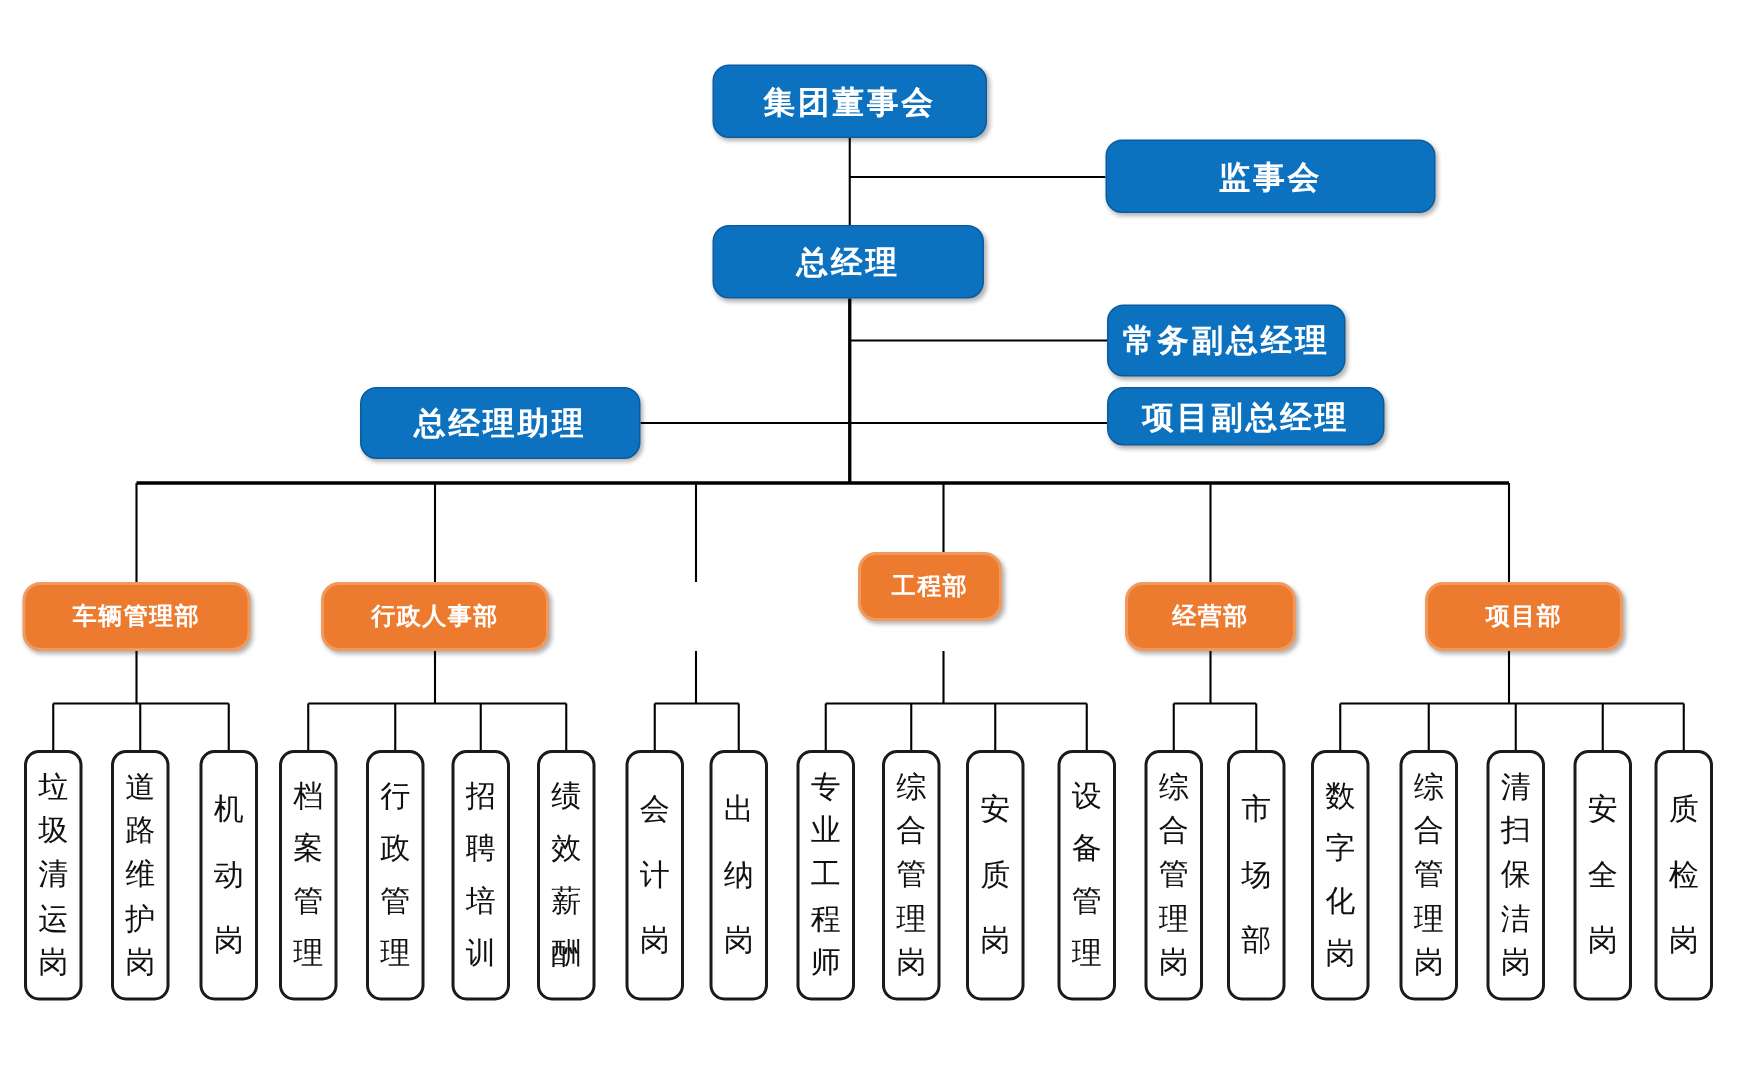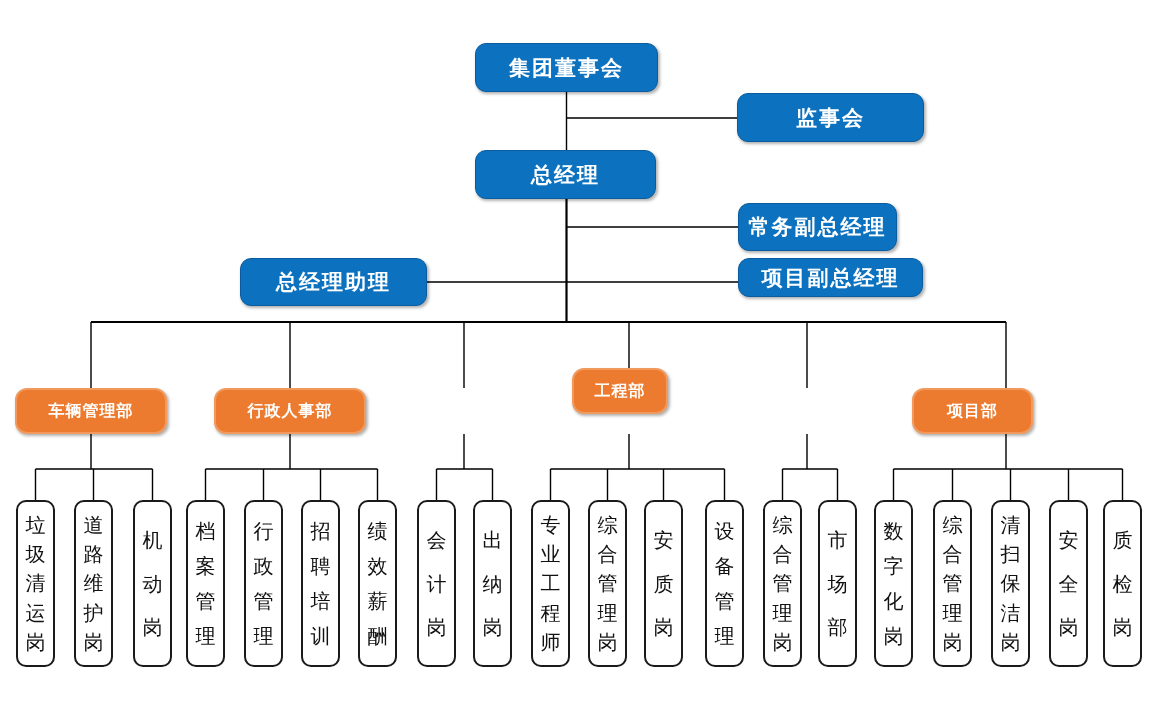--- a/index.html
+++ b/index.html
@@ -36,30 +36,31 @@
              M91 434 V469 M35.5 469 H152.5 M35.5 469 V500 M93.5 469 V500 M152.5 469 V500
              M290 434 V469 M205.5 469 H377.5 M205.5 469 V500 M263.5 469 V500 M320.5 469 V500 M377.5 469 V500
              M464 434 V469 M436.5 469 H492.5 M436.5 469 V500 M492.5 469 V500
              M629 434 V469 M550.5 469 H724.5 M550.5 469 V500 M607.5 469 V500 M663.5 469 V500 M724.5 469 V500
              M807 434 V469 M782.5 469 H837.5 M782.5 469 V500 M837.5 469 V500
              M1006 434 V469 M893.5 469 H1122.5 M893.5 469 V500 M952.5 469 V500 M1010.5 469 V500 M1068.5 469 V500 M1122.5 469 V500" stroke="#000000" stroke-width="1.4" fill="none"></path>
     <path d="M566.5 199 V322 M91 322 H1006" stroke="#000000" stroke-width="2.2" fill="none"></path>
   </svg>
 
   <div class="node blue" style="left:475px;top:43px;width:183px;height:49px">集团董事会</div>
-  <div class="node blue" style="left:737px;top:93px;width:187px;height:49px">监事会</div>
+  <div class="node blue" style="left:737px;top:93px;width:220px;height:49px">监事会</div>
   <div class="node blue" style="left:475px;top:150px;width:181px;height:49px">总经理</div>
   <div class="node blue" style="left:738px;top:203px;width:159px;height:48px">常务副总经理</div>
   <div class="node blue" style="left:240px;top:258px;width:187px;height:48px">总经理助理</div>
   <div class="node blue" style="left:738px;top:258px;width:185px;height:39px">项目副总经理</div>
 
   <div class="node dept" style="left:15px;top:388px;width:152px;height:46px">车辆管理部</div>
   <div class="node dept" style="left:214px;top:388px;width:152px;height:46px">行政人事部</div>
   <div class="node dept" style="left:572px;top:368px;width:96px;height:46px">工程部</div>
-  <div class="node dept" style="left:912px;top:388px;width:121px;height:46px">项目部</div>
+  <div class="node dept" style="left:750px;top:388px;width:114px;height:46px">经营部</div>
+  <div class="node dept" style="left:950px;top:388px;width:132px;height:46px">项目部</div>
 
   <div class="leaf" style="left:16px">
       <span>垃</span>
       <span>圾</span>
       <span>清</span>
       <span>运</span>
       <span>岗</span>
     </div>
   <div class="leaf" style="left:74px">
       <span>道</span>

